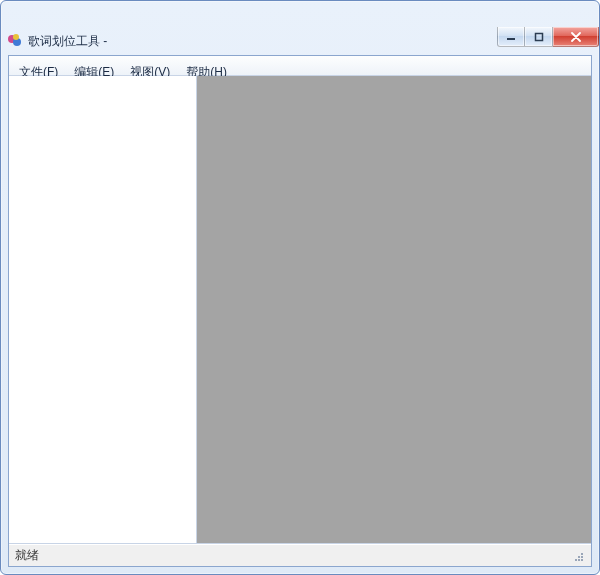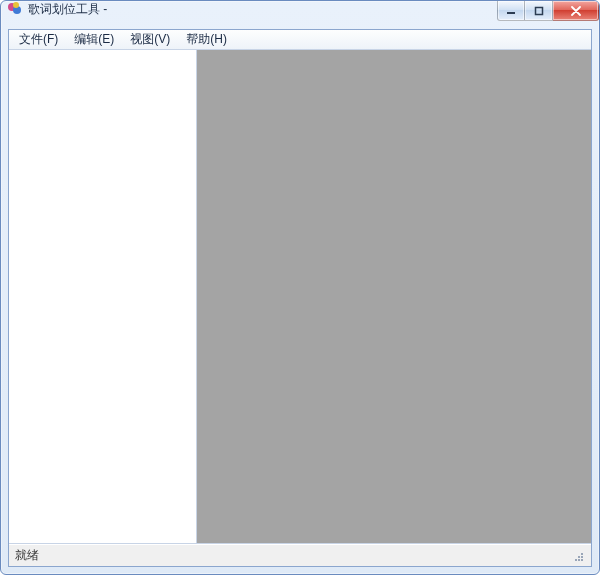--- a/index.html
+++ b/index.html
@@ -13,24 +13,25 @@
     background: linear-gradient(#e9f1fb, #dfeaf7);
     box-shadow: 0 0 0 1px rgba(255,255,255,0.4) inset;
     display: flex; flex-direction: column;
     position: relative;
     overflow: hidden;
   }
 
   
   .titlebar {
     height: 28px;
-    display: flex; align-items: flex-start;
+    display: flex; align-items: center;
     padding: 0 0 0 6px;
     background: transparent;
     position: relative;
+    margin-top: 26px;
   }
   .app-icon {
     width: 16px; height: 16px; margin-right: 5px;
     display: inline-block;
   }
   .title-text { color: #1b2b44; font-size: 12px; }
 
   .win-controls {
     position: absolute; right: 0; top: 0;
     display: flex; height: 20px;
@@ -63,21 +64,21 @@
     background: #f0f0f0;
     display: flex; flex-direction: column;
     overflow: hidden;
   }
 
   
   .menubar {
     height: 20px;
     background: linear-gradient(#fdfefe, #eef3f9);
     border-bottom: 1px solid #c8d4e6;
-    display: flex; align-items: center;
+    display: flex; align-items: flex-start;
     padding: 8px 2px;
   }
   .menu-item {
     padding: 0 8px;
     display: flex; align-items: center;
     color: #1b2b44;
     cursor: default;
   }
 
   

